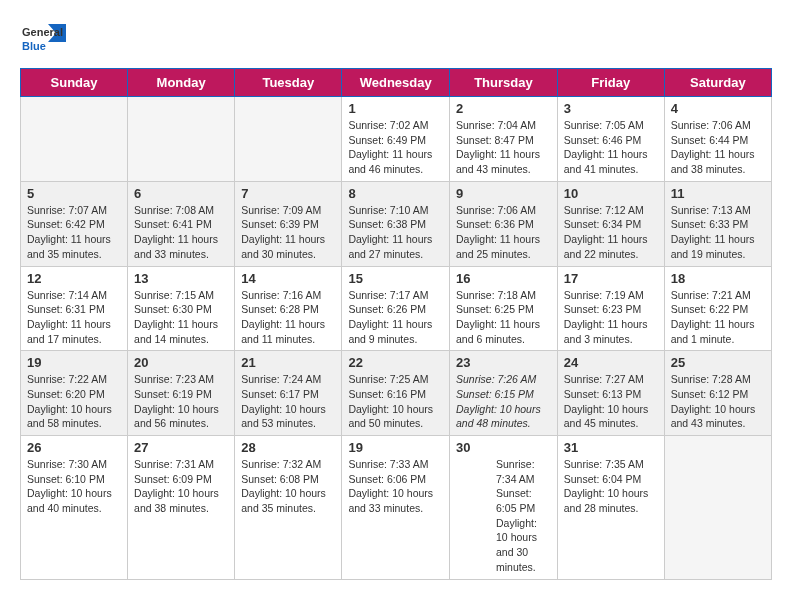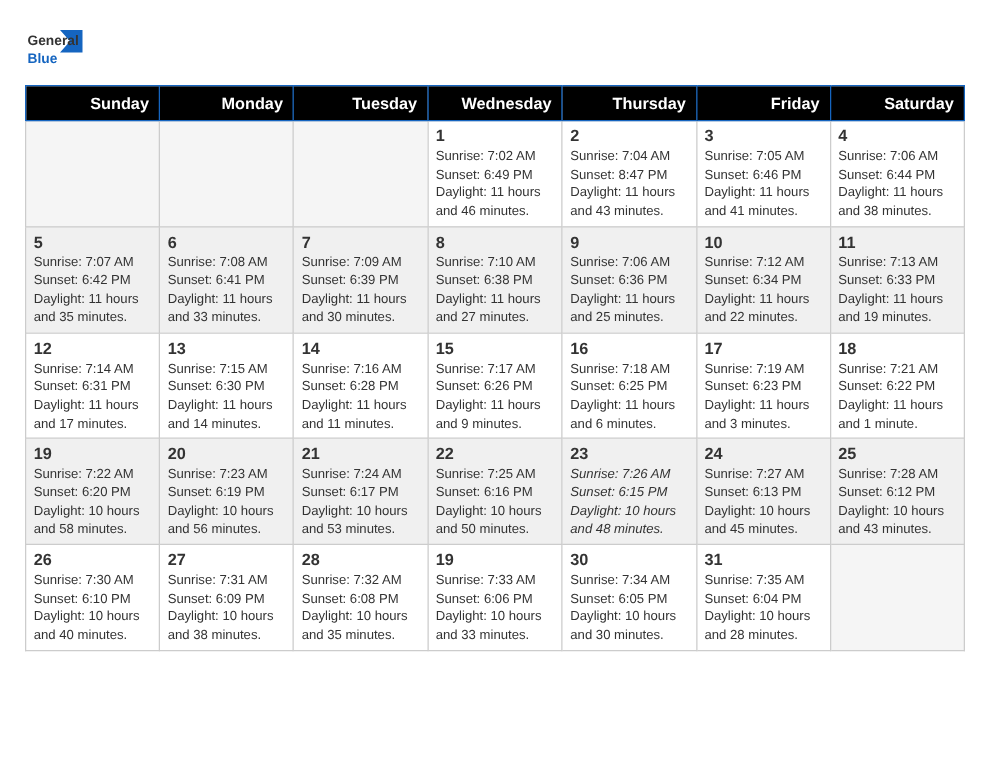--- a/index.html
+++ b/index.html
@@ -37,23 +37,23 @@
     .location {
       font-size: 16px;
       color: #333;
     }
     .calendar {
       width: 100%;
       border-collapse: collapse;
       border: 1px solid #ccc;
     }
     .calendar th {
-      background-color: #000000;
+      background-color: #be185d;
       color: #fff;
-      text-align: right;
+      text-align: center;
       padding: 6px 8px;
       font-size: 13px;
       border: 1px solid #1565c0;
     }
     .calendar td {
       vertical-align: top;
       border: 1px solid #ccc;
       padding: 4px 6px;
       width: 108px;
       min-height: 80px;
@@ -321,21 +321,21 @@
         </td>
         <td>
           <span class="day-number">19</span>
           <div class="day-info" style="white-space: pre-line;">Sunrise: 7:33 AM
 Sunset: 6:06 PM
 Daylight: 10 hours
 and 33 minutes.</div>
         </td>
         <td>
           <span class="day-number">30</span>
-          <div class="day-info" style="white-space: pre-line;">Sunrise: 7:34 AM
+          <div class="day-info" style="white-space: pre-line; margin-left: 40px;">Sunrise: 7:34 AM
 Sunset: 6:05 PM
 Daylight: 10 hours
 and 30 minutes.</div>
         </td>
         <td>
           <span class="day-number">31</span>
           <div class="day-info" style="white-space: pre-line;">Sunrise: 7:35 AM
 Sunset: 6:04 PM
 Daylight: 10 hours
 and 28 minutes.</div>

